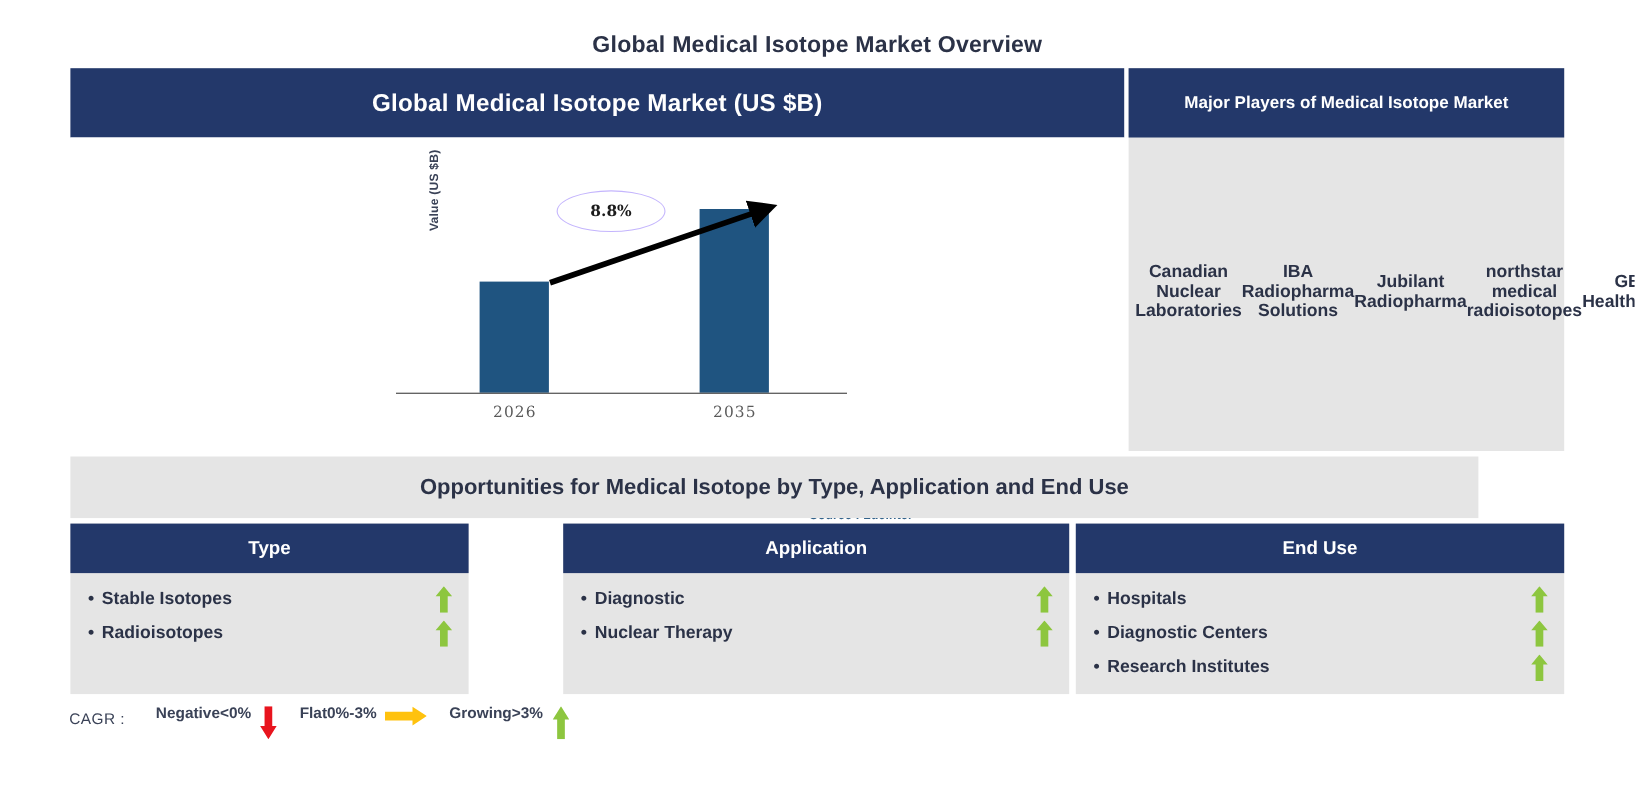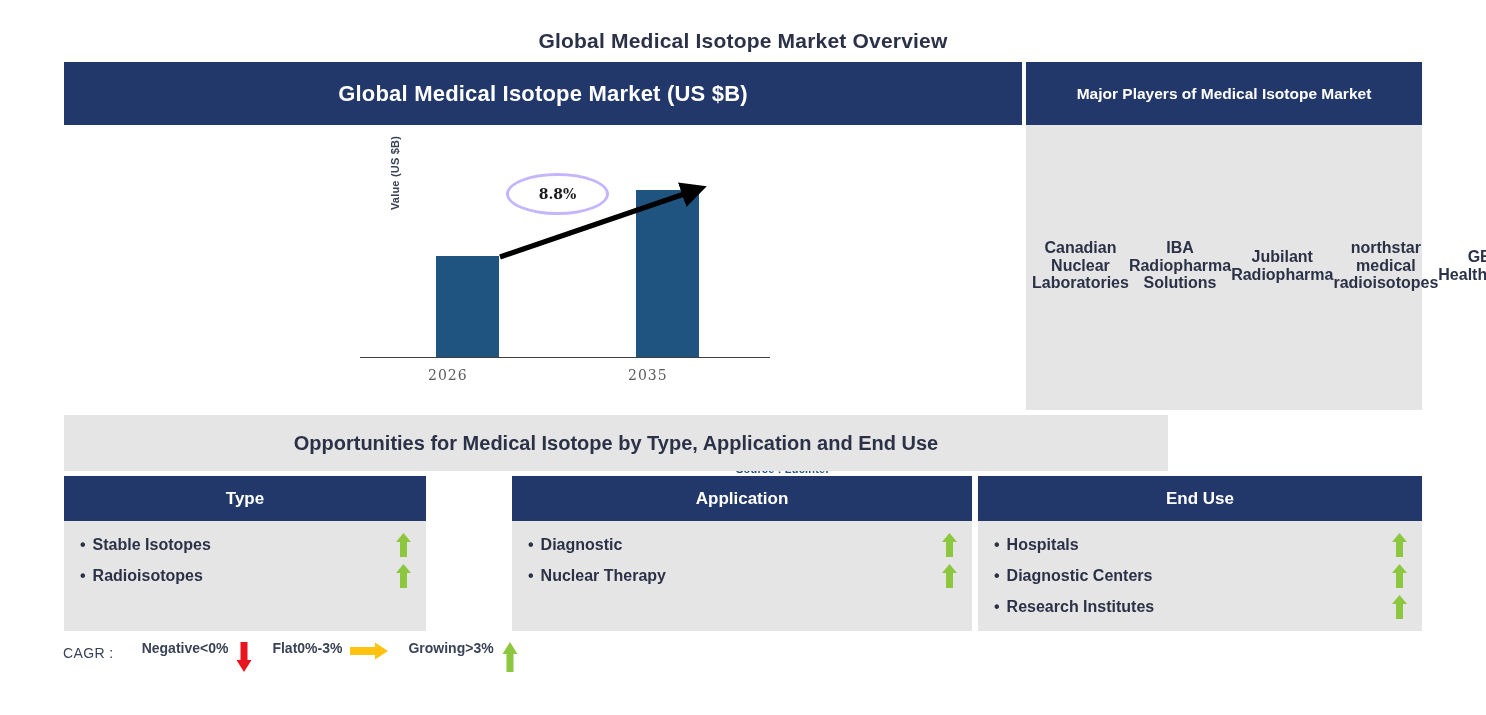--- a/index.html
+++ b/index.html
@@ -95,39 +95,40 @@
     background: #1f5480;
   }
   .bar-1 { left: 76px;  width: 63px; height: 101px; }
   .bar-2 { left: 276px; width: 63px; height: 167px; }
   .tick-label {
     position: absolute;
     top: 232px;
     font-family: "DejaVu Serif", "Liberation Serif", serif;
     font-size: 14px;
     color: #5b5b5b;
+    text-align: center;
     width: 80px;
     letter-spacing: 1px;
   }
   .tick-1 { left: 68px; }
   .tick-2 { left: 268px; }
 
   .trend-svg {
     position: absolute;
     left: 0; top: 0;
     width: 410px; height: 275px;
     overflow: visible;
   }
   .cagr-bubble {
     position: absolute;
     left: 146px;
     top: 38px;
     width: 97px;
     height: 36px;
-    border: 3px solid #c4b5fd;
+    border: 1px solid #c4b5fd;
     border-radius: 50%;
     background: #ffffff;
     display: flex;
     align-items: center;
     justify-content: center;
     font-family: "DejaVu Serif", "Liberation Serif", serif;
     font-size: 14px;
     font-weight: bold;
     color: #1b1b1b;
     z-index: 5;
@@ -174,21 +175,21 @@
     font-weight: bold;
     color: #2b3247;
     text-align: center;
     line-height: 1.1;
   }
 
   
   .opp-banner {
     position: absolute;
     left: 64px; top: 415px;
-    width: 1104px;
+    width: 1280px;
     height: 56px;
     background: #e5e5e5;
     display: flex;
     align-items: center;
     justify-content: center;
     font-size: 20px;
     font-weight: bold;
     color: #2b3247;
   }
 

